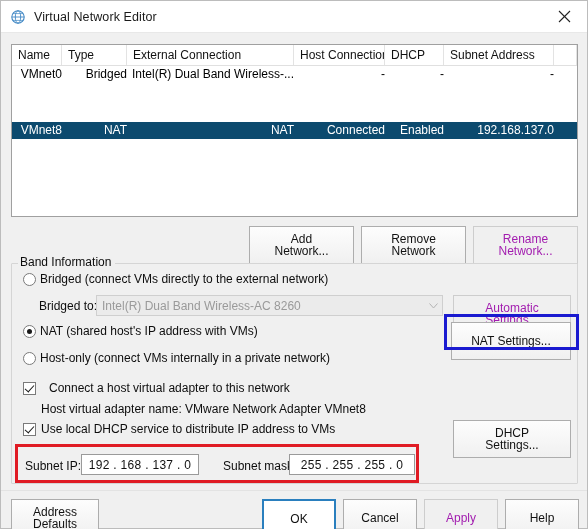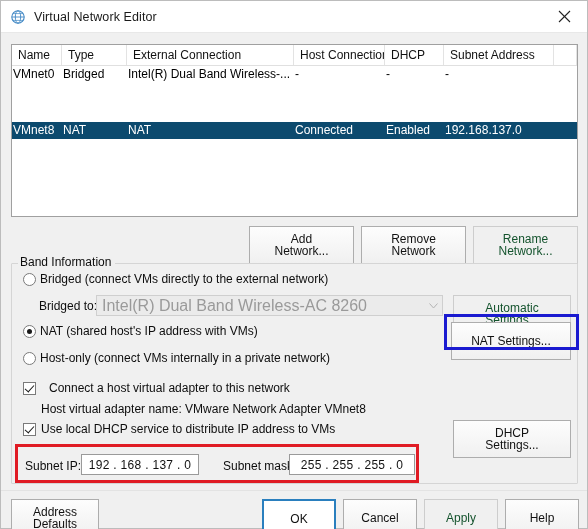--- a/index.html
+++ b/index.html
@@ -78,20 +78,21 @@
     display: flex;
     height: 17px;
     line-height: 17px;
     white-space: nowrap;
   }
   .row .cell {
     padding-left: 1px;
     font-size: 12px;
     overflow: hidden;
     white-space: nowrap;
+    text-align: right;
   }
   .row.selected {
     background: #0c4a6e;
     color: #ffffff;
     margin-top: 39px;
   }
   
   .c-name { width: 50px; }
   .c-type { width: 65px; }
   .c-ext  { width: 167px; }
@@ -107,21 +108,21 @@
     font-family: "Liberation Sans", sans-serif;
     font-size: 12px;
     color: #111;
     text-align: center;
     cursor: default;
     padding: 18px;
     line-height: 1;
     display: flex; align-items: center; justify-content: center;
   }
   .btn.disabled {
-    color: #14532d;
+    color: #a21caf;
     background: #f0f0f0;
     border-color: #cdcdcd;
     text-align: center;
   }
   .btn.default {
     border: 2px solid #2a7fbe;
     background: #ffffff;
   }
 
   #btn-add    { position: absolute; left: 248px; top: 225px; width: 105px; height: 23px; }
@@ -201,21 +202,21 @@
   }
   .combo {
     position: absolute; left: 95px; top: 294px;
     width: 347px; height: 21px;
     background: #ebebeb;
     border: 1px solid #cfcfcf;
     display: flex; align-items: center;
   }
   .combo .combo-text {
     padding-left: 5px;
-    font-size: 16px;
+    font-size: 12px;
     color: #9a9a9a;
     white-space: nowrap;
     overflow: hidden;
     flex: 1 1 auto;
   }
   .combo .combo-arrow {
     width: 17px;
     display: flex; align-items: center; justify-content: center;
     flex: 0 0 auto;
   }

